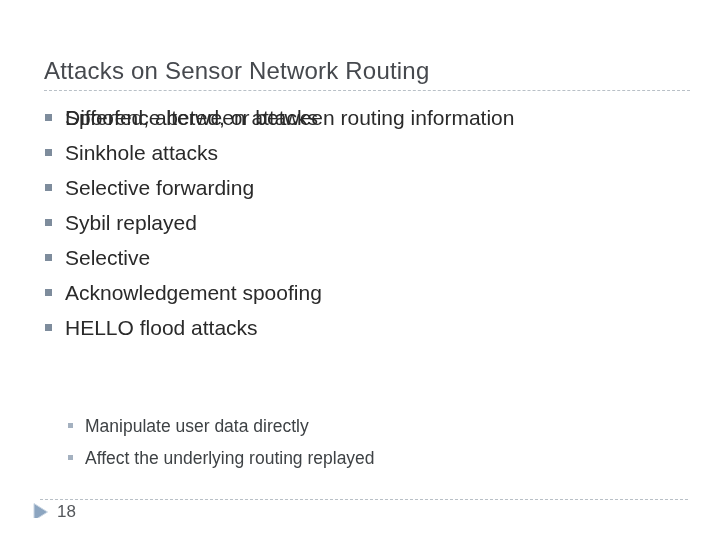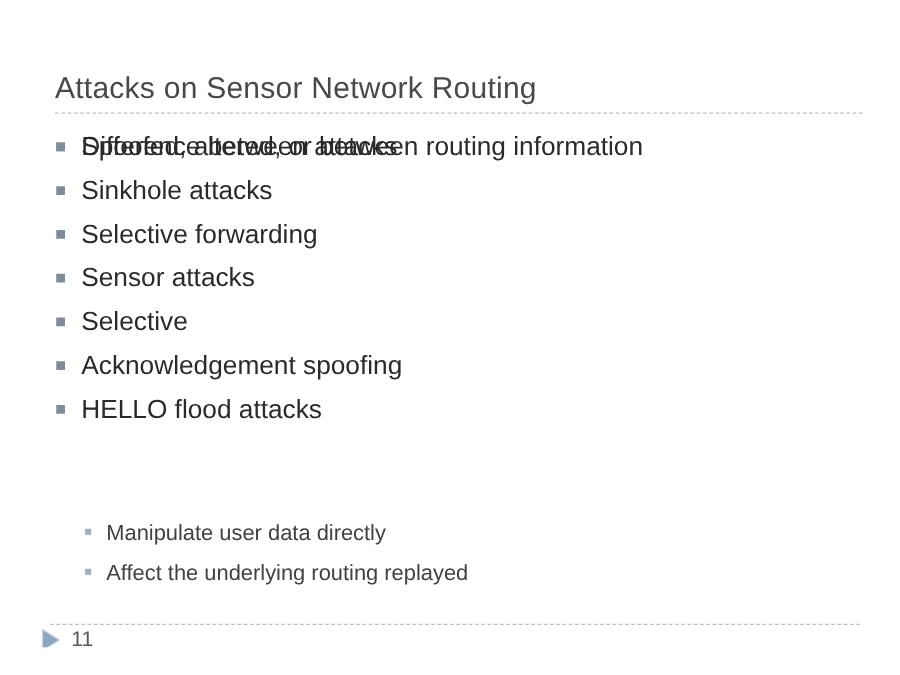--- a/index.html
+++ b/index.html
@@ -151,21 +151,21 @@
     <li>
       <span class="sq"></span>
       <span>Sinkhole attacks</span>
     </li>
     <li>
       <span class="sq"></span>
       <span>Selective forwarding</span>
     </li>
     <li>
       <span class="sq"></span>
-      <span>Sensor attacks</span>
+      <span>Sybil replayed</span>
     </li>
     <li>
       <span class="sq"></span>
       <span>Selective</span>
     </li>
     <li>
       <span class="sq"></span>
       <span>Acknowledgement spoofing</span>
     </li>
     <li>
@@ -191,16 +191,16 @@
       <span>Affect the underlying routing replayed</span>
     </li>
   </ul>
 
   <div class="footer-rule"></div>
 
   <div class="footer">
     <svg class="arrow" viewBox="0 0 16 18">
       <polygon points="1,0.5 14.5,9 1,17.5" fill="var(--page-arrow, #8ca5c0)" stroke="var(--page-arrow-edge, #c9d5e2)" stroke-width="1"></polygon>
     </svg>
-    <span class="page-number">11</span>
+    <span class="page-number">18</span>
   </div>
 
 </div>
 
 </body></html>

